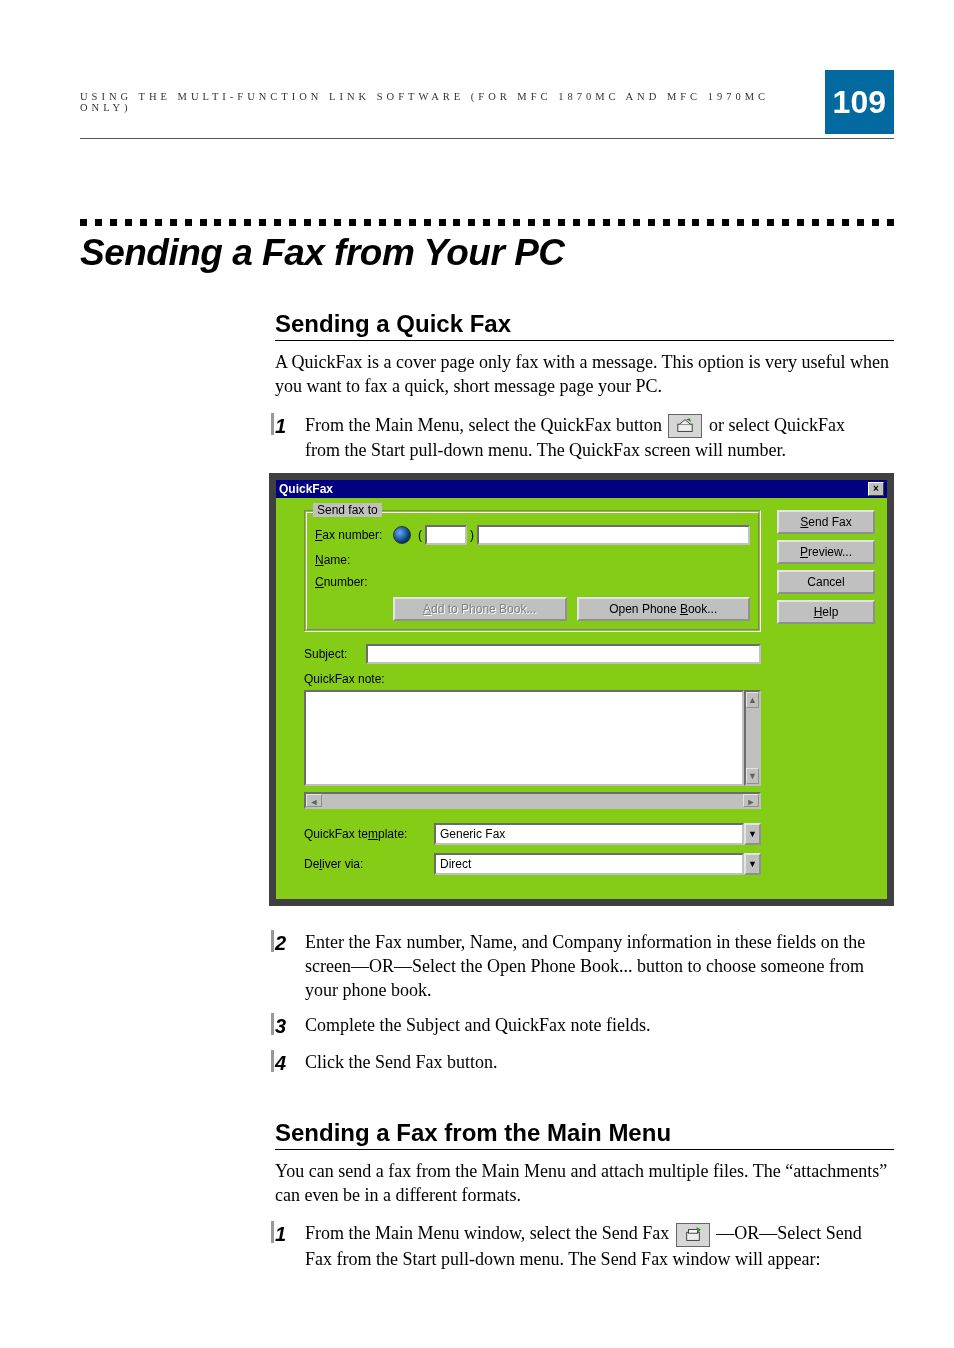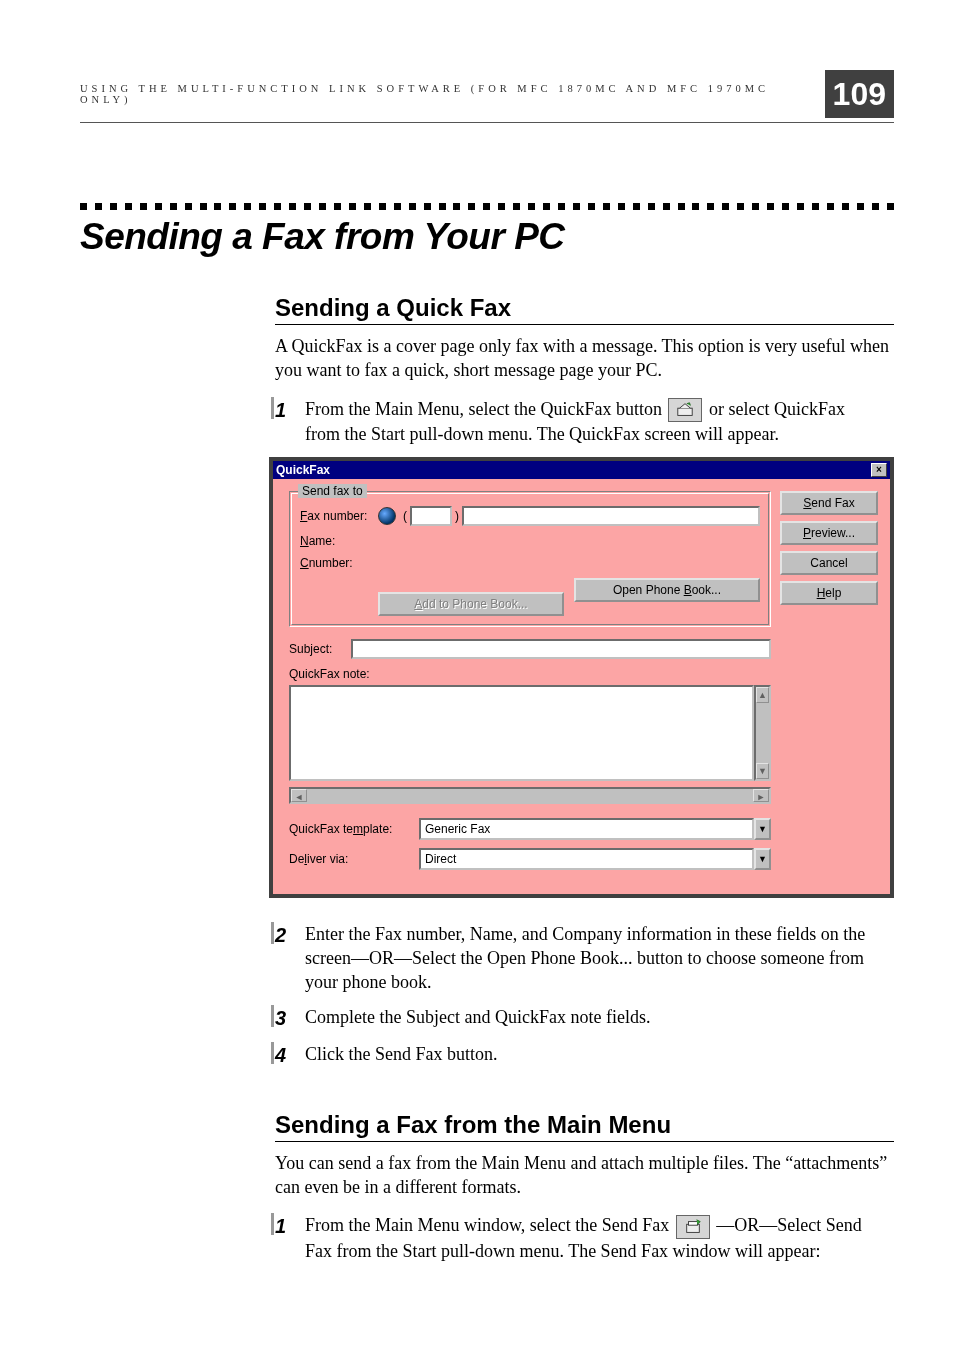--- a/index.html
+++ b/index.html
@@ -20,26 +20,26 @@
     padding-bottom: 4px;
     margin-bottom: 80px;
   }
   .running-head {
     font-family: 'Times New Roman', serif;
     font-size: 10.5px;
     letter-spacing: 4px;
     color: #333;
   }
   .page-num-box {
-    background: #404040;
+    background: #0369a1;
     color: #fff;
     font-family: Arial, Helvetica, sans-serif;
     font-weight: 900;
     font-size: 32px;
-    padding: 8px 8px;
+    padding: 16px 8px;
     margin-left: 12px;
     line-height: 1;
   }
   .dots-row {
     display: flex;
     justify-content: space-between;
     margin: 0 0 6px 0;
   }
   .dots-row span {
     width: 7px; height: 7px; background: #000;
@@ -100,22 +100,22 @@
     align-items: center;
     justify-content: center;
     margin: 0 2px;
   }
   .inline-icon svg { width: 18px; height: 16px; }
 
   
   .dialog {
     font-family: Tahoma, Arial, sans-serif;
     font-size: 12px;
-    background: #fca5a5;
-    border: 4px solid #404040;
+    background: #84cc16;
+    border: 7px solid #404040;
     margin: 6px 0 24px -6px;
   }
   .titlebar {
     background: #000080;
     color: #fff;
     display: flex;
     justify-content: space-between;
     align-items: center;
     padding: 2px 3px;
     font-weight: bold;
@@ -128,23 +128,23 @@
     border-right-color: #404040;
     border-bottom-color: #404040;
     color: #000;
     font-family: Arial, sans-serif;
     font-size: 10px;
     font-weight: bold;
     text-align: center;
     line-height: 12px;
   }
   .dlg-body {
-    padding: 12px 12px 16px 16px;
-    display: flex;
-    gap: 9px;
+    padding: 12px 12px 16px 28px;
+    display: flex;
+    gap: 16px;
   }
   .dlg-left { flex: 1; }
   .dlg-right { width: 98px; display: flex; flex-direction: column; gap: 6px; }
   .groupbox {
     border: 1px solid #808080;
     border-right-color: #fff;
     border-bottom-color: #fff;
     position: relative;
     padding: 14px 10px 10px 10px;
     margin-bottom: 12px;
@@ -190,21 +190,21 @@
   .input.num { flex: 1; }
   .btn {
     background: #c0c0c0;
     border: 2px outset #e4e4e4;
     height: 24px;
     font-size: 12px;
     text-align: center;
     line-height: 20px;
     padding: 0 6px;
   }
-  .btn.disabled { color: #808080; text-shadow: 1px 1px 0 #fff; margin-top: 14px; }
+  .btn.disabled { color: #808080; text-shadow: 1px 1px 0 #fff; }
   .btn-row { display: flex; gap: 10px; margin-top: 6px; margin-left: 78px; }
   .btn-row .btn { flex: 1; }
   .under { text-decoration: underline; }
   .field-row { display: flex; align-items: center; margin-bottom: 8px; }
   .textarea-box {
     position: relative;
     height: 96px;
     display: flex;
     margin-bottom: 6px;
   }
@@ -336,21 +336,21 @@
     <div class="step-num">1</div>
     <div class="step-body">
       <span>From the Main Menu, select the QuickFax button </span>
       <span class="inline-icon">
         <svg viewBox="0 0 20 16">
             <rect x="2" y="6" width="16" height="8" fill="#eee" stroke="#333"></rect>
             <path d="M4 6 L10 1 L16 6" fill="#eee" stroke="#333"></path>
             <path d="M12 1 L15 0 L16 3" fill="#3a3" stroke="#262"></path>
           </svg>
       </span>
-      <span> or select QuickFax from the Start pull-down menu.  The QuickFax screen will appear.</span>
+      <span> or select QuickFax from the Start pull-down menu.  The QuickFax screen will number.</span>
     </div>
   </div>
 
   <div class="dialog">
     <div class="titlebar">
       <span>QuickFax</span>
       <span class="close-btn">×</span>
     </div>
     <div class="dlg-body">
       <div class="dlg-left">

